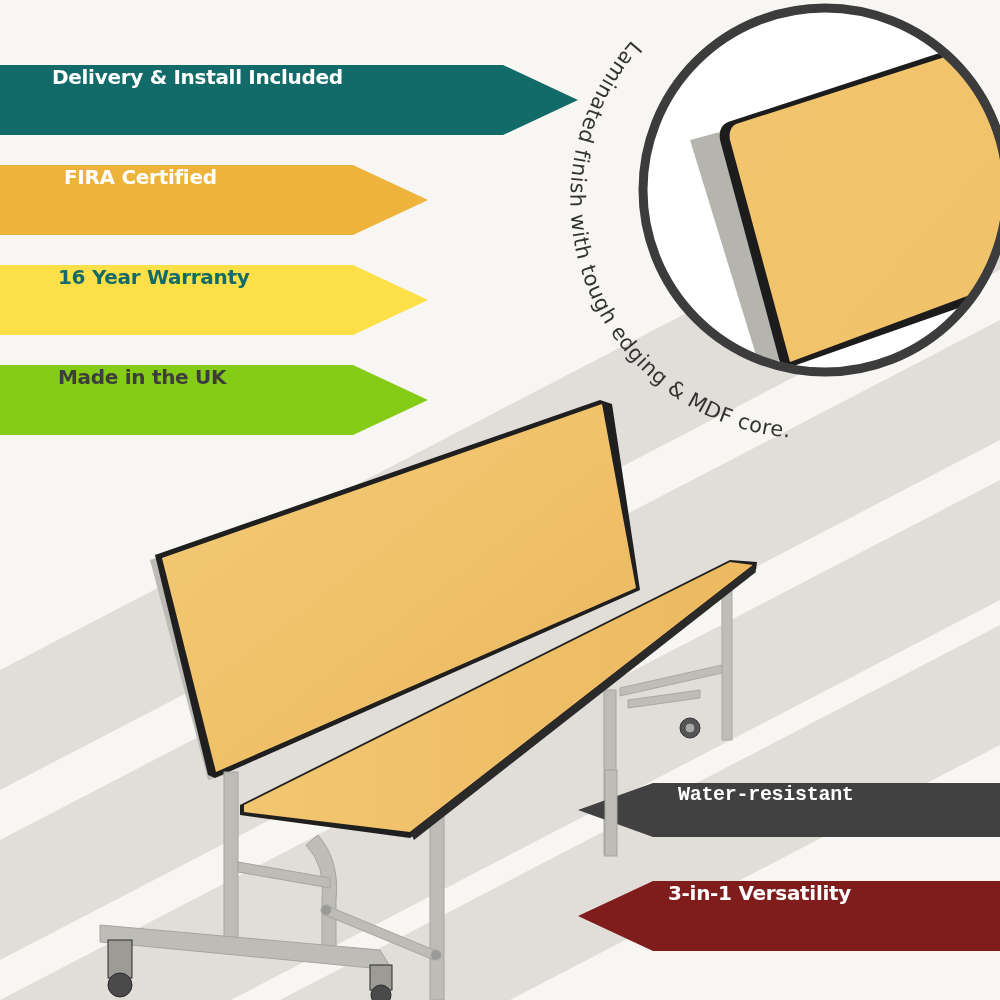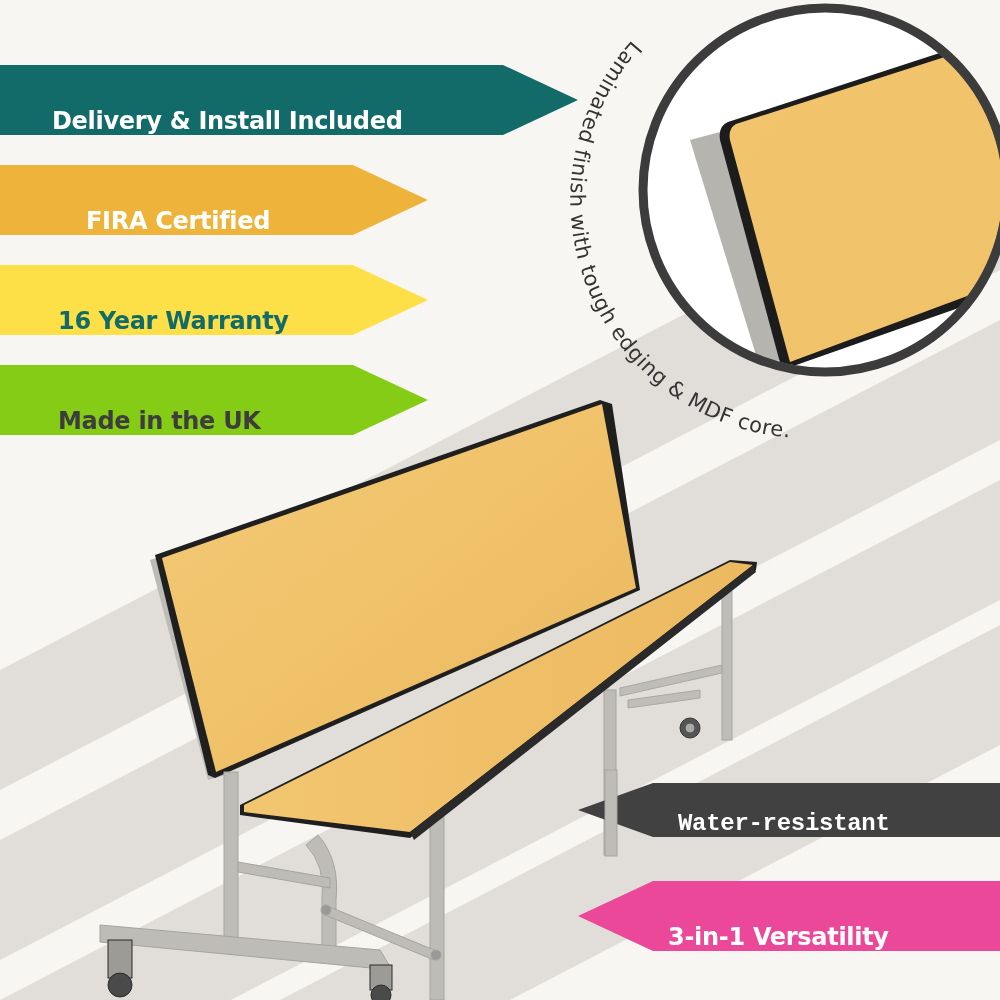--- a/index.html
+++ b/index.html
@@ -3,22 +3,22 @@
   <meta charset="utf-8">
   <style>
     html, body { margin: 0; padding: 0; }
     body {
       width: 1000px; height: 1000px; overflow: hidden; position: relative;
       background: #f8f6f2;
       font-family: "DejaVu Sans", sans-serif;
     }
     .bg-layer { position: absolute; inset: 0; }
     .banner {
-      position: absolute; display: flex; align-items: flex-end;
-      font-weight: bold; font-size: 24px; letter-spacing: -0.3px;
+      position: absolute; display: flex; align-items: flex-start;
+      font-weight: bold; font-size: 20px; letter-spacing: -0.3px;
       box-sizing: border-box;
     }
     .banner.right-pointing { clip-path: polygon(0 0, calc(100% - 75px) 0, 100% 50%, calc(100% - 75px) 100%, 0 100%); }
     .banner.left-pointing { clip-path: polygon(75px 0, 100% 0, 100% 100%, 75px 100%, 0 50%); justify-content: flex-start; }
     .arc-text { position: absolute; left: 0; top: 0; }
     .product-layer { position: absolute; inset: 0; }
   </style>
 </head>
 <body>
 
@@ -110,32 +110,32 @@
     <path id="arcPath" d="M 632,40 A 200,200 0 0 0 985,360"></path>
   </defs>
   <text font-family="DejaVu Sans, sans-serif" font-size="21" fill="#333333" letter-spacing="0.5">
     <textPath href="#arcPath" startOffset="0">Laminated finish with tough edging &amp; MDF core.</textPath>
   </text>
 </svg>
 
 <div class="banner right-pointing" style="left:0; top:65px; width:578px; height:70px; background:#136b69; color:#ffffff; padding-left:52px;">
   <span>Delivery &amp; Install Included</span>
 </div>
-<div class="banner right-pointing" style="left:0; top:165px; width:428px; height:70px; background:#eeb33a; color:#ffffff; padding-left:86px;">
+<div class="banner right-pointing" style="left:0; top:165px; width:428px; height:70px; background:#eeb33a; color:#ffffff; padding-left:64px;">
   <span>FIRA Certified</span>
 </div>
 <div class="banner right-pointing" style="left:0; top:265px; width:428px; height:70px; background:#fde047; color:#136b69; padding-left:58px;">
   <span>16 Year Warranty</span>
 </div>
 <div class="banner right-pointing" style="left:0; top:365px; width:428px; height:70px; background:#84cc16; color:#3d3d3d; padding-left:58px;">
   <span>Made in the UK</span>
 </div>
 
 <div class="banner left-pointing" style="left:578px; top:783px; width:422px; height:54px; background:#414141; color:#ffffff; padding-left:100px;font-family:Liberation Mono, monospace;">
   <span>Water-resistant</span>
 </div>
-<div class="banner left-pointing" style="left:578px; top:881px; width:422px; height:70px; background:#ec4899; color:#ffffff; padding-left:90px;">
+<div class="banner left-pointing" style="left:578px; top:881px; width:422px; height:70px; background:#7f1d1d; color:#ffffff; padding-left:90px;">
   <span>3-in-1 Versatility</span>
 </div>
 
 <svg class="bg-layer" width="1000" height="1000" viewBox="0 0 1000 1000" style="pointer-events:none;">
   <rect x="605" y="770" width="12" height="86" fill="#bdbcb7" stroke="#a5a49f" stroke-width="1"></rect>
 </svg>
 
 </body></html>

